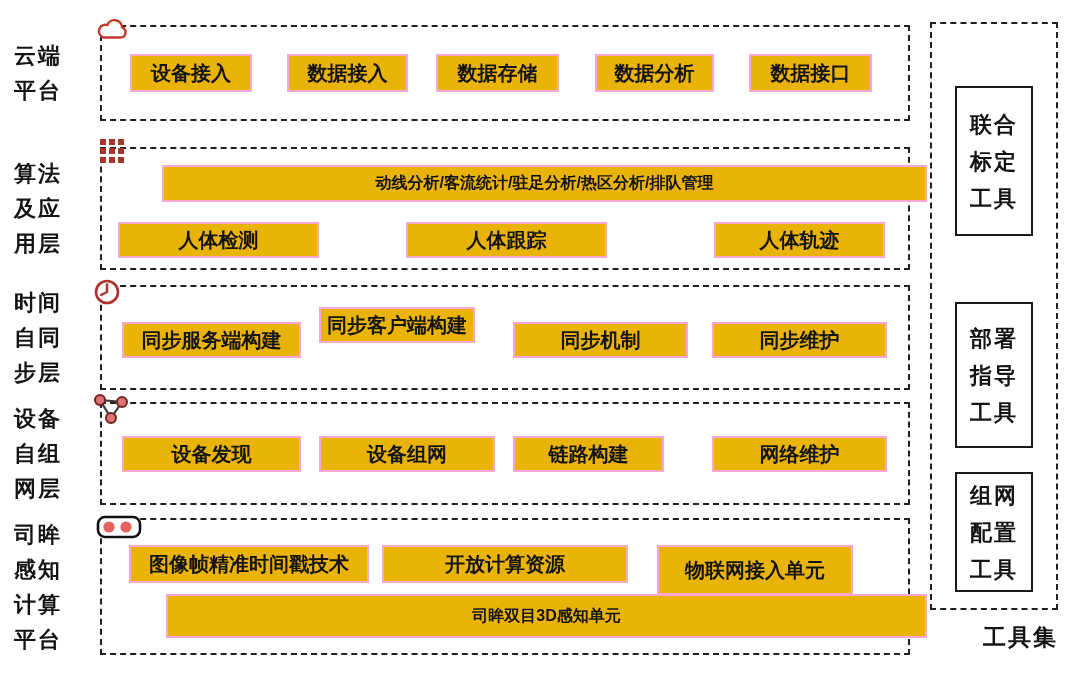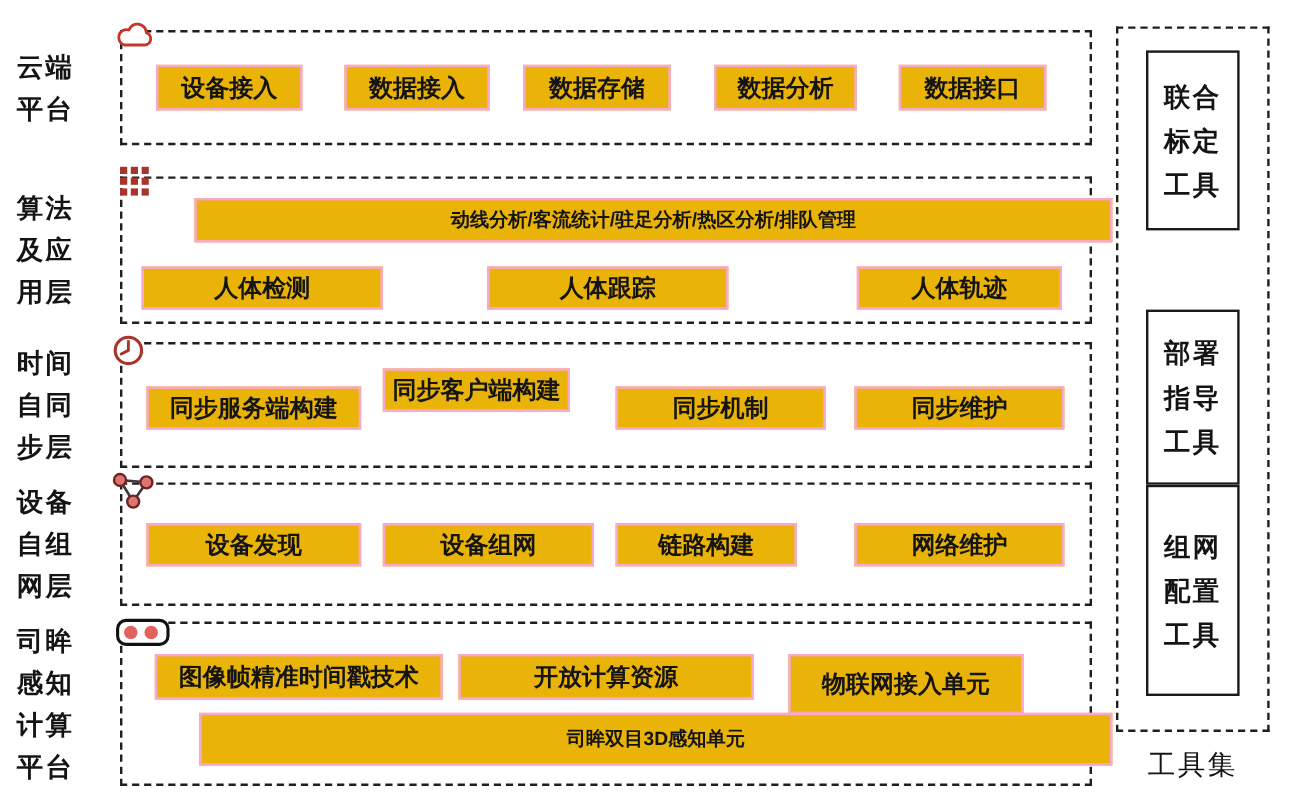--- a/index.html
+++ b/index.html
@@ -26,25 +26,25 @@
   .wide { font-size:16px;margin-left:40px; }
   .toolset {
     position:absolute; left:930px; top:22px; width:128px; height:588px;
     border:2px dashed #1f1f1f; box-sizing:border-box; background:#ffffff;
   }
   .tool-box {
     position:absolute; left:23px; width:78px; box-sizing:border-box;
     border:2px solid #1a1a1a; background:#ffffff;
     display:flex; align-items:center; justify-content:center; text-align:center;
     font-size:22px; line-height:37px; letter-spacing:2px;
-    white-space:pre-line; font-weight:700;
+    white-space:pre-line; font-weight:700;margin-top:44px;
   }
   .toolset-caption {
     position:absolute; left:930px; top:622px; width:128px;
-    text-align:center; font-size:23px; letter-spacing:2px; font-weight:400;
+    text-align:right; font-size:23px; letter-spacing:2px; font-weight:700;
   }
   .icon { position:absolute; }
 </style>
 </head>
 <body>
 
 <div class="canvas">
 
   <div class="side-label" style="top:38px">云端
 平台</div>
@@ -98,21 +98,21 @@
     <div class="box wide" style="left:24px;top:74px;width:761px;height:44px">司眸双目3D感知单元</div>
   </div>
 
   <div class="toolset">
     <div class="tool-box" style="top:18px;height:150px">联合
 标定
 工具</div>
     <div class="tool-box" style="top:234px;height:146px">部署
 指导
 工具</div>
-    <div class="tool-box" style="top:380px;height:176px">组网
+    <div class="tool-box" style="top:404px;height:120px">组网
 配置
 工具</div>
   </div>
   <div class="toolset-caption">工具集</div>
 
   <svg class="icon" style="left:95px;top:15px" width="36" height="26" viewBox="0 0 36 26">
     <path d="M8.5 22.5 h17 a5.2 5.2 0 0 0 1.6-10.1 a7.6 7.6 0 0 0-14.7-2.4 a5.6 5.6 0 0 0-3.9 12.5 z" fill="#ffffff" stroke="#c5372b" stroke-width="2.4" stroke-linejoin="round"></path>
   </svg>
 
   <svg class="icon" style="left:99px;top:138px" width="27" height="27" viewBox="0 0 27 27">

